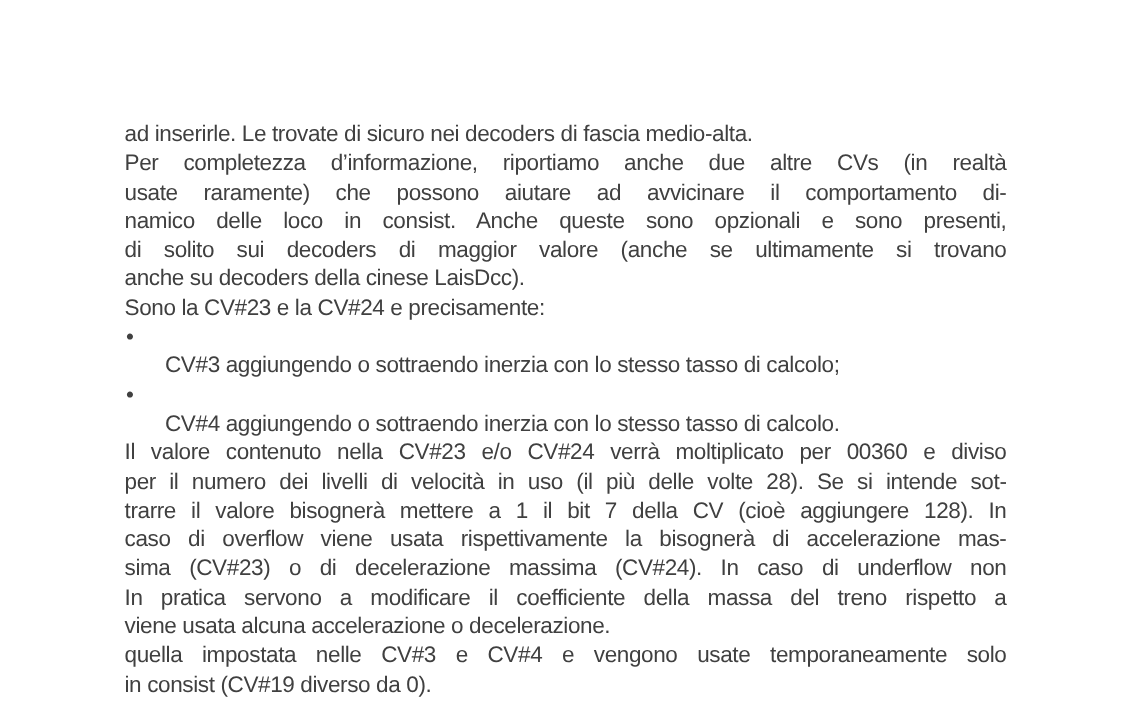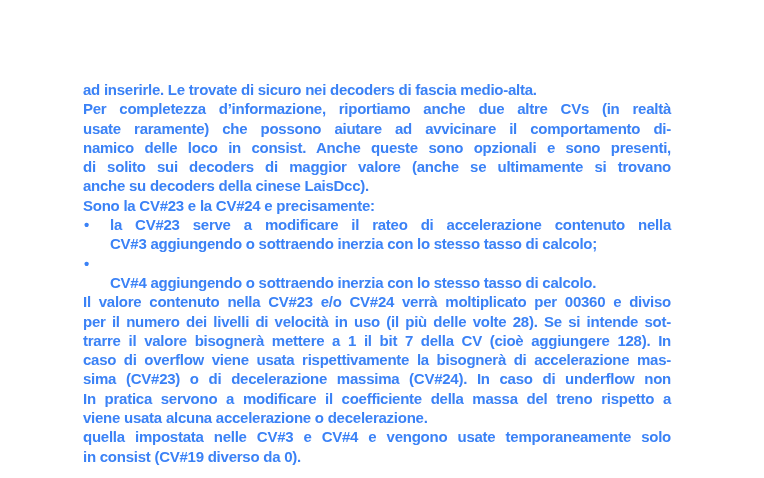--- a/index.html
+++ b/index.html
@@ -59,29 +59,29 @@
     left: 1px;
     top: 0;
     letter-spacing: 0;
     text-align: left;
   }
 </style>
 </head>
 <body>
 
 <div class="page">
-  <div class="textblock" style="color: #3b82f6; font-weight: bold;">
+  <div class="textblock" style="color: #404040;">
       <div class="line end">ad inserirle. Le trovate di sicuro nei decoders di fascia medio-alta.</div>
       <div class="line just">Per completezza d’informazione, riportiamo anche due altre CVs (in realtà</div>
       <div class="line just">usate raramente) che possono aiutare ad avvicinare il comportamento di-</div>
       <div class="line just">namico delle loco in consist. Anche queste sono opzionali e sono presenti,</div>
       <div class="line just">di solito sui decoders di maggior valore (anche se ultimamente si trovano</div>
       <div class="line end">anche su decoders della cinese LaisDcc).</div>
       <div class="line end">Sono la CV#23 e la CV#24 e precisamente:</div>
-      <div class="line bullet"><span class="bullet-marker">•</span><span>la CV#23 serve a modificare il rateo di accelerazione contenuto nella</span></div>
+      <div class="line bullet"><span class="bullet-marker">•</span></div>
       <div class="line indent-end">CV#3 aggiungendo o sottraendo inerzia con lo stesso tasso di calcolo;</div>
       <div class="line bullet"><span class="bullet-marker">•</span></div>
       <div class="line indent-end">CV#4 aggiungendo o sottraendo inerzia con lo stesso tasso di calcolo.</div>
       <div class="line just">Il valore contenuto nella CV#23 e/o CV#24 verrà moltiplicato per 00360 e diviso</div>
       <div class="line just">per il numero dei livelli di velocità in uso (il più delle volte 28). Se si intende sot-</div>
       <div class="line just">trarre il valore bisognerà mettere a 1 il bit 7 della CV (cioè aggiungere 128). In</div>
       <div class="line just">caso di overflow viene usata rispettivamente la bisognerà di accelerazione mas-</div>
       <div class="line just">sima (CV#23) o di decelerazione massima (CV#24). In caso di underflow non</div>
       <div class="line just">In pratica servono a modificare il coefficiente della massa del treno rispetto a</div>
       <div class="line end">viene usata alcuna accelerazione o decelerazione.</div>

